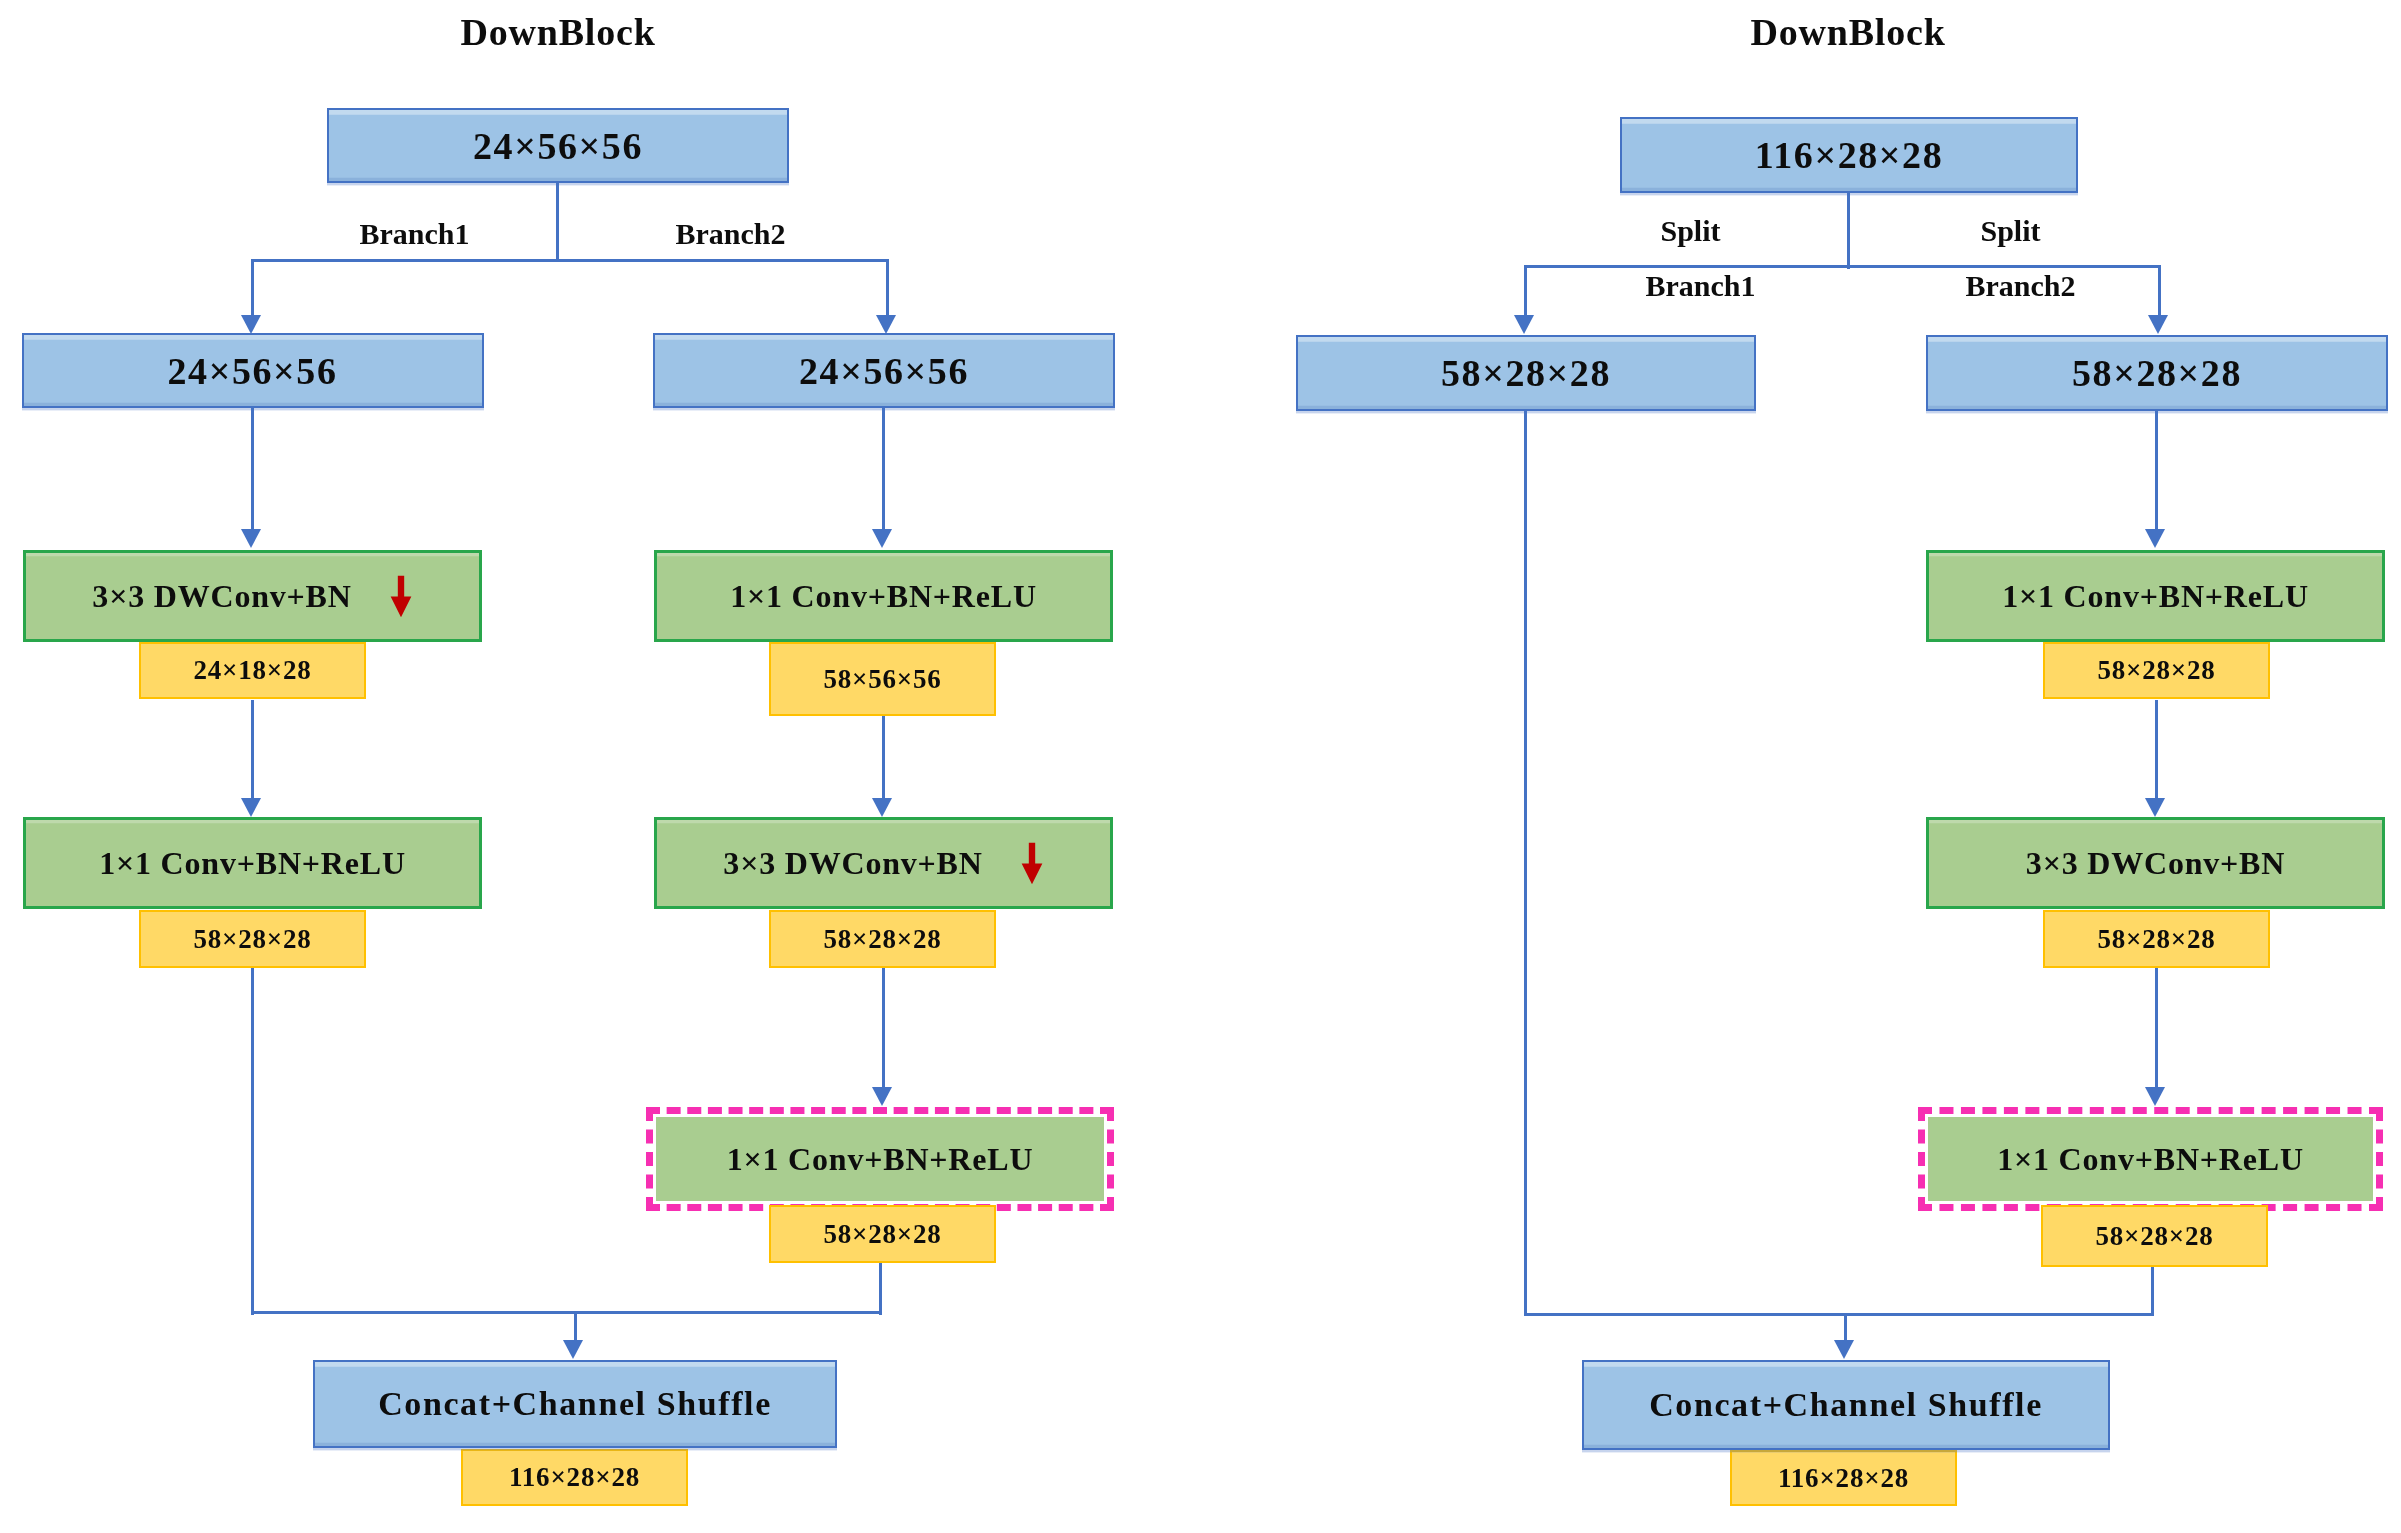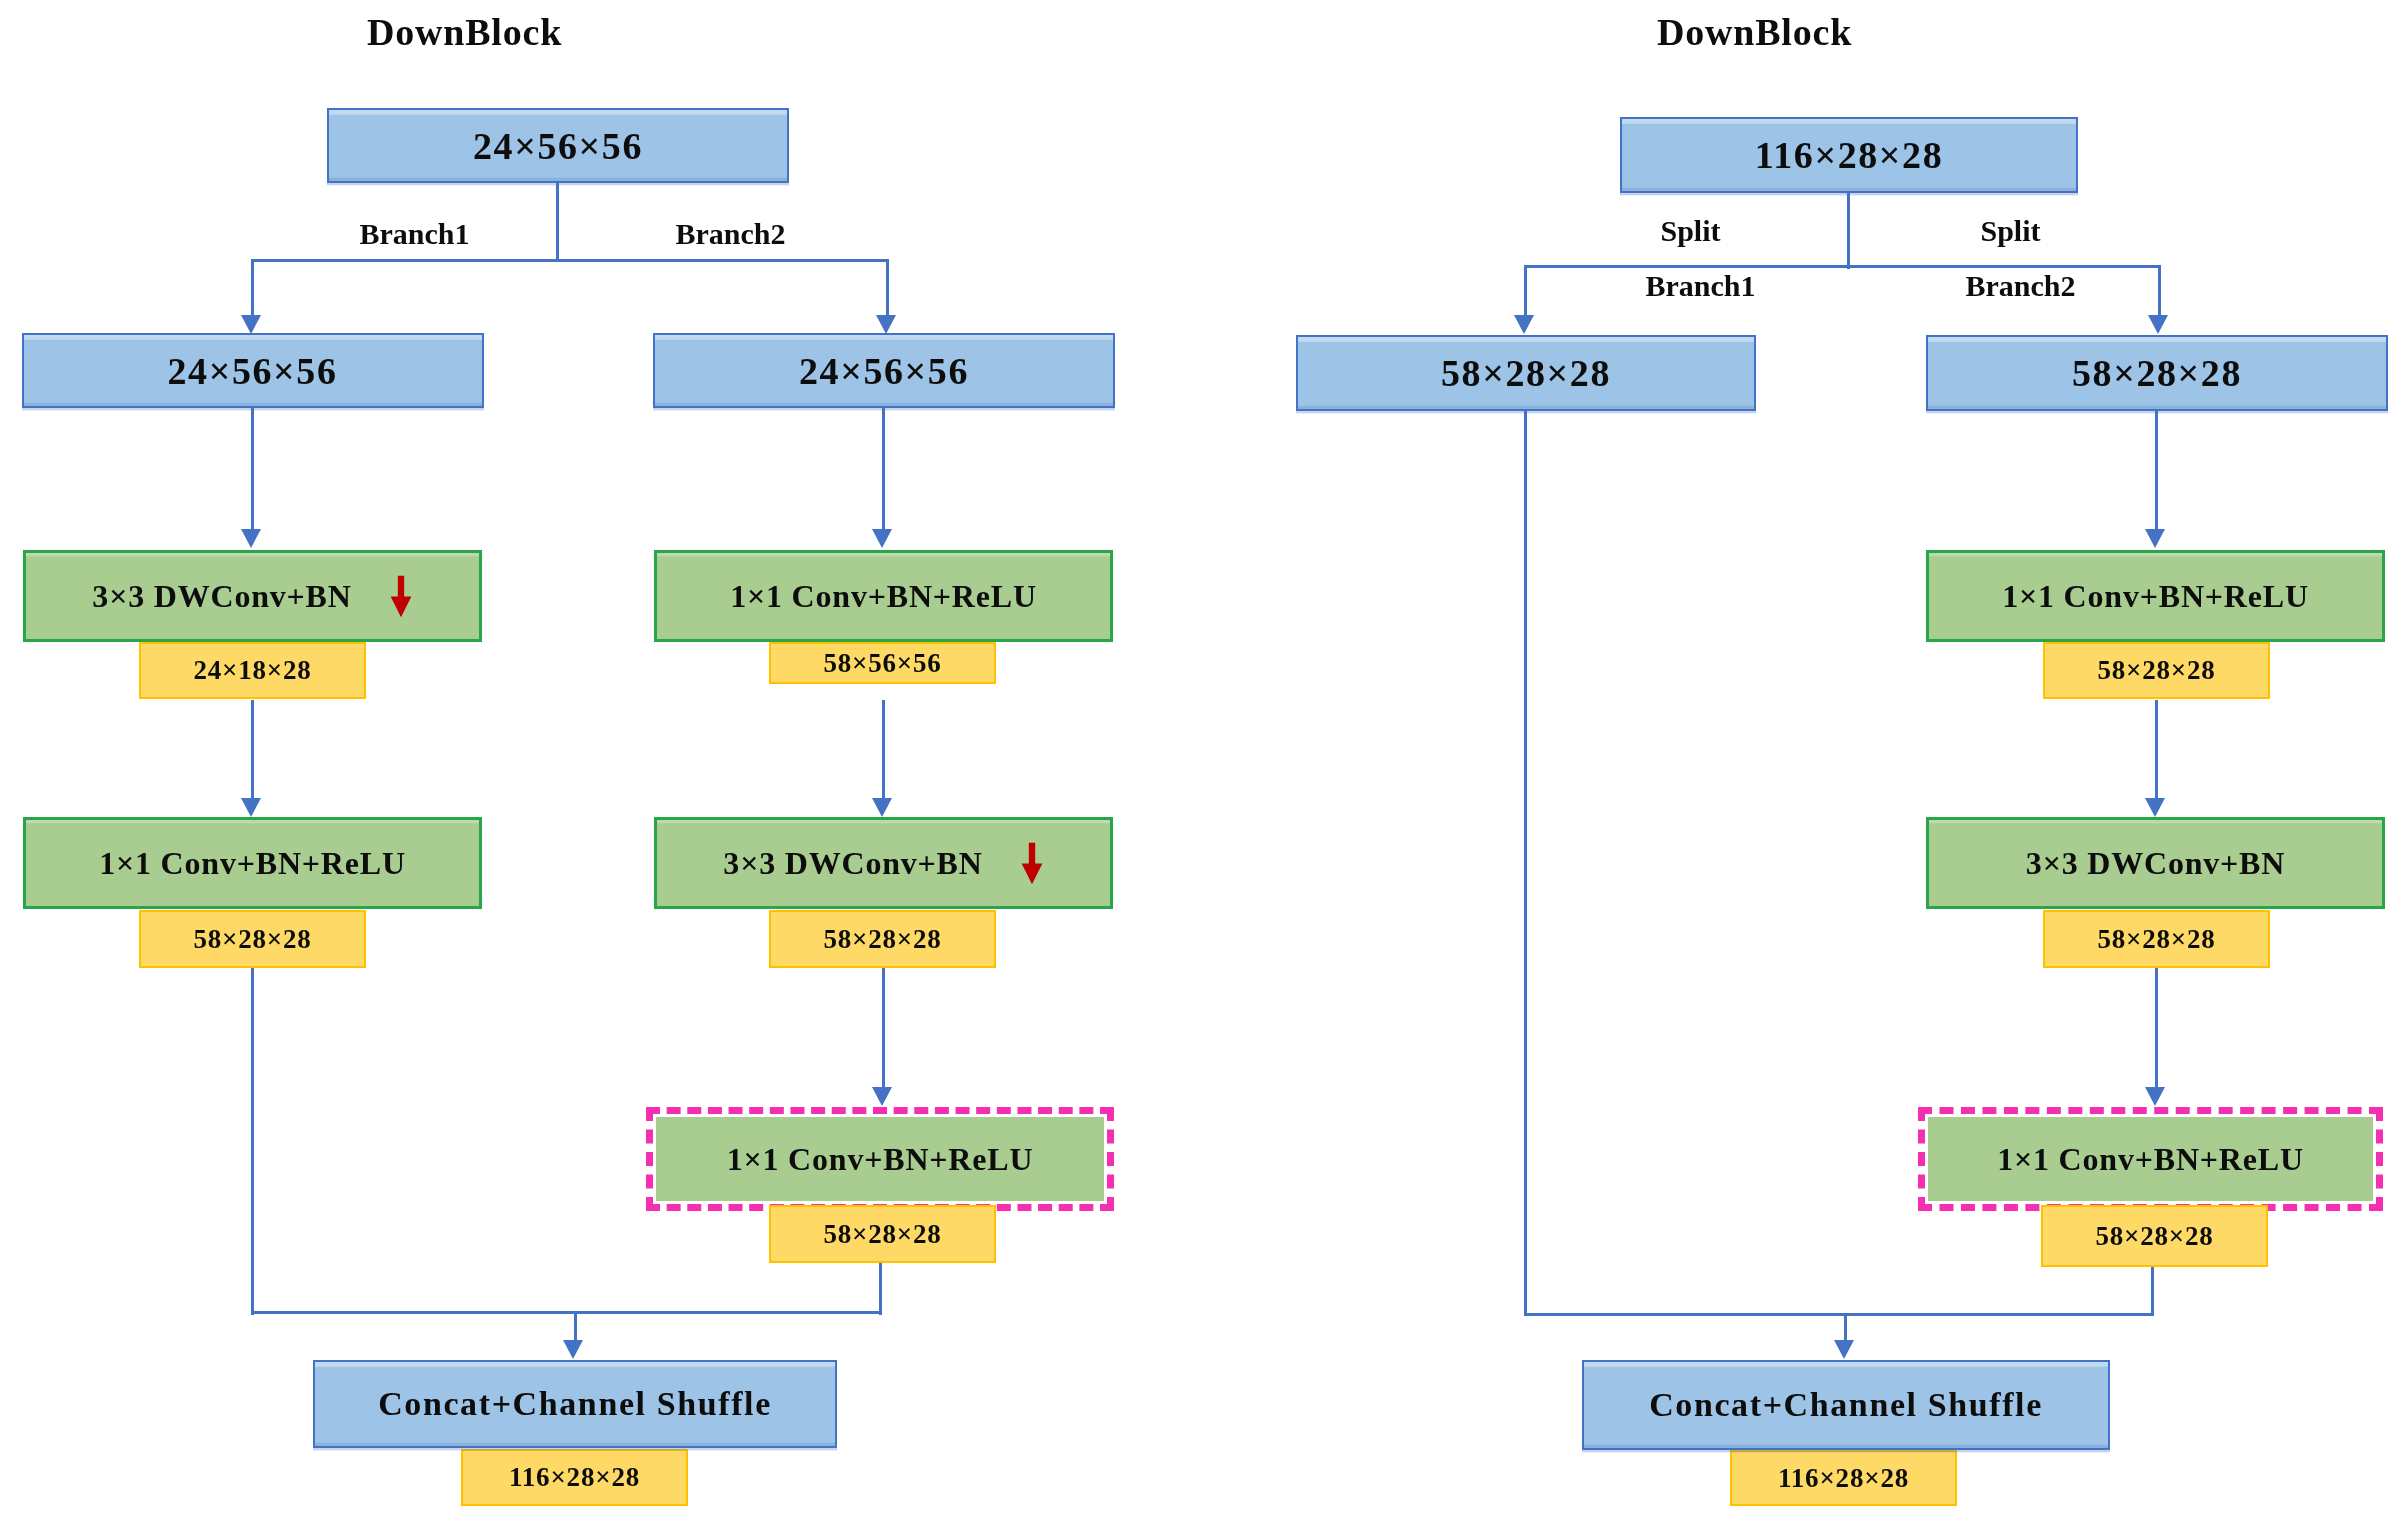--- a/index.html
+++ b/index.html
@@ -1,21 +1,21 @@
 <!DOCTYPE html>
 <html style="font-size:12.7px"><head>
 <meta charset="utf-8">
 <style>
   html,body{margin:0;padding:0;background:#ffffff;}
   *{box-sizing:border-box;}
   .canvas{
     position:relative;width:2401px;height:1534px;background:#ffffff;overflow:hidden;
     font-family:"Liberation Serif","DejaVu Serif",serif;font-weight:bold;color:#0d0d0d;
   }
-  .title{position:absolute;font-size:38px;letter-spacing:0.8px;}
+  .title{position:absolute;text-align:center;font-size:38px;letter-spacing:0.8px;}
   .lbl{position:absolute;text-align:center;font-size:30px;}
   .box{position:absolute;display:flex;align-items:center;justify-content:center;text-align:center;}
   .blue{
     background:#9DC3E6;border:2.4px solid #4472C4;font-size:38px;letter-spacing:1.6px;
     box-shadow:inset 0 4.8px 0 rgba(255,255,255,.38), inset 0 -3.2px 0 rgba(58,98,170,.18), 0 2.4px 0 rgba(68,114,196,.30);
   }
   .green{
     background:#A9CD90;border:3.2px solid #29A64B;font-size:32px;letter-spacing:0.8px;
     box-shadow:inset 0 3.2px 0 rgba(255,255,255,.25);
   }
@@ -76,21 +76,21 @@
       <path d="M11 1 h8 v26 h9 L15 53 2 27 h9 z" fill="#C00000"></path>
     </svg>
   </div>
   <div class="box yellow" style="left:139px;top:642px;width:227px;height:57px;">
     <span>24×18×28</span>
   </div>
 
   <div class="box green" style="left:654px;top:550px;width:459px;height:92px;">
     <span>1×1 Conv+BN+ReLU</span>
   </div>
-  <div class="box yellow" style="left:769px;top:642px;width:227px;height:42px;align-items:center;">
+  <div class="box yellow" style="left:769px;top:642px;width:227px;height:74px;align-items:center;">
     <span>58×56×56</span>
   </div>
 
   <div class="vline" style="left:251px;top:700px;height:100px;"></div>
   <div class="arr" style="left:241px;top:798px;"></div>
   <div class="vline" style="left:882px;top:700px;height:100px;"></div>
   <div class="arr" style="left:872px;top:798px;"></div>
 
   <div class="box green" style="left:23px;top:817px;width:459px;height:92px;">
     <span>1×1 Conv+BN+ReLU</span>

